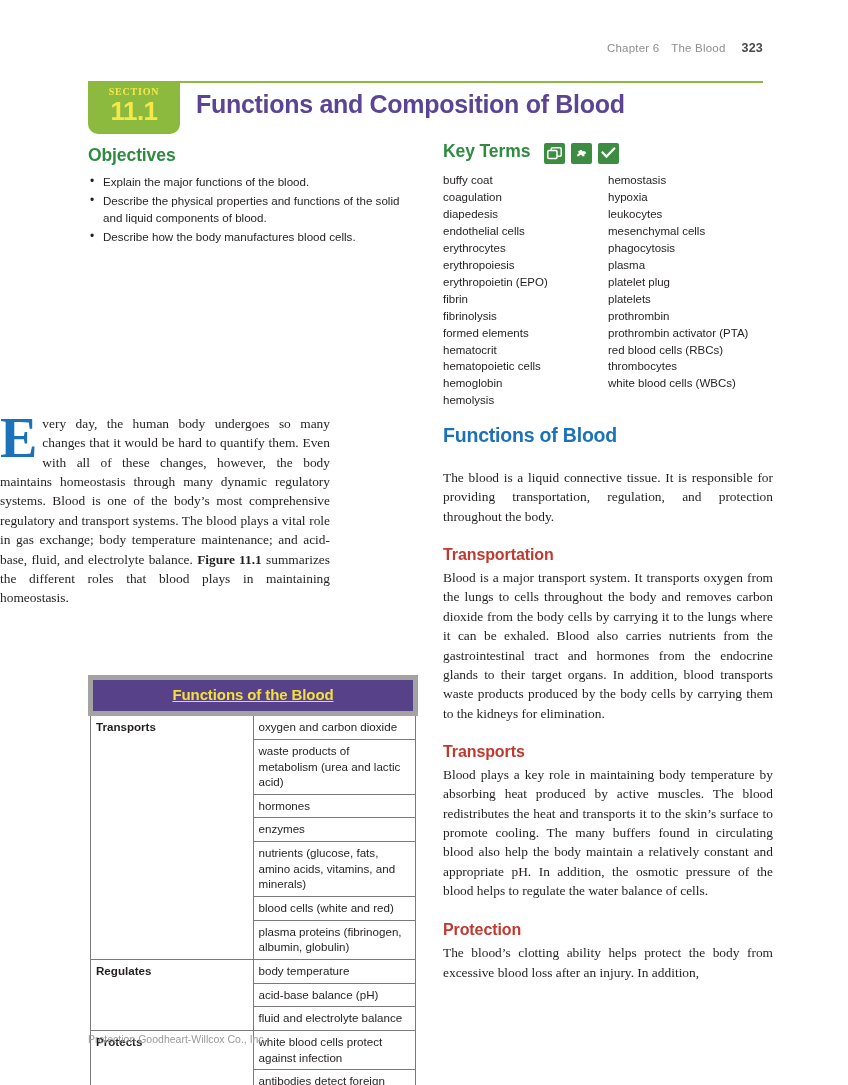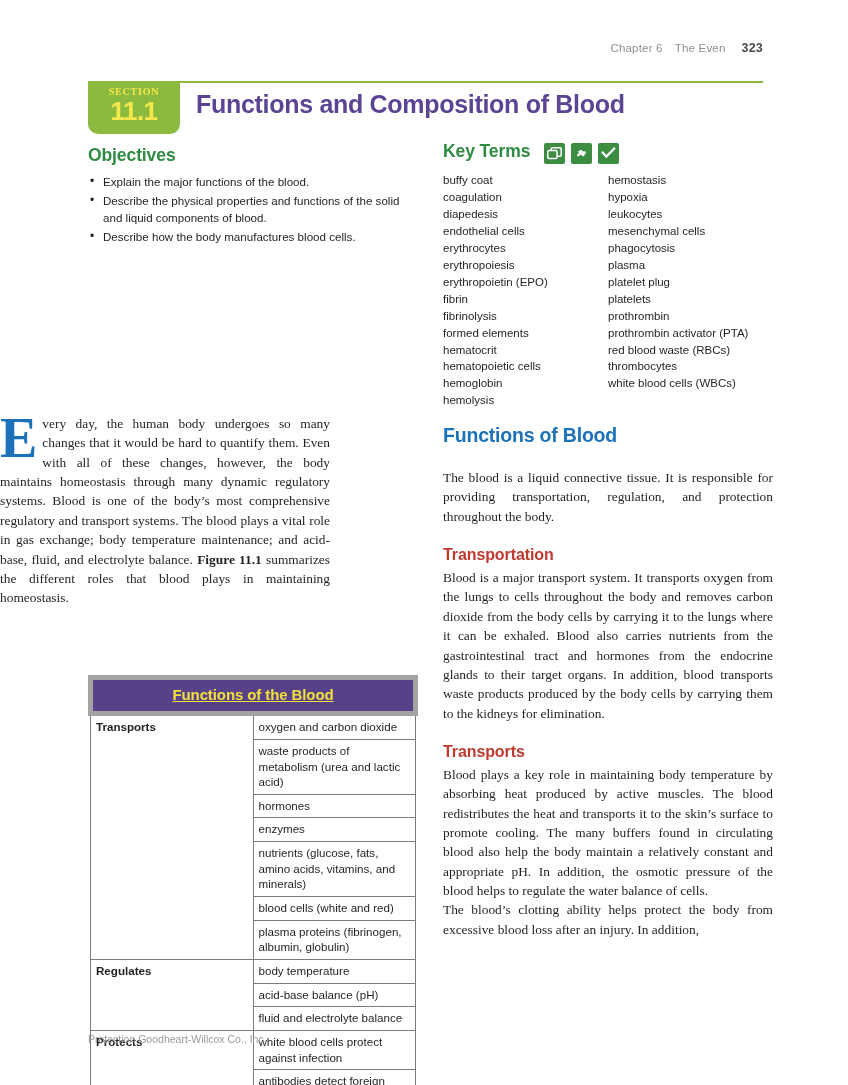--- a/index.html
+++ b/index.html
@@ -258,21 +258,21 @@
     font-size: 10.5px;
     color: #9a9a9c;
   }
 </style>
 </head>
 <body>
 
 <div class="page">
 
   <div class="runhead">
-    <span class="chap">Chapter 6</span><span>The Even</span><span class="pageno">323</span>
+    <span class="chap">Chapter 6</span><span>The Blood</span><span class="pageno">323</span>
   </div>
 
   <div class="sec-rule"></div>
   <div class="sec-badge">
     <span class="word">SECTION</span>
     <span class="num">11.1</span>
   </div>
   <div class="sec-title">Functions and Composition of Blood</div>
 
   <div class="col-left">
@@ -388,35 +388,36 @@
         <div class="term">hemostasis</div>
         <div class="term">hypoxia</div>
         <div class="term">leukocytes</div>
         <div class="term">mesenchymal cells</div>
         <div class="term">phagocytosis</div>
         <div class="term">plasma</div>
         <div class="term">platelet plug</div>
         <div class="term">platelets</div>
         <div class="term">prothrombin</div>
         <div class="term">prothrombin activator (PTA)</div>
-        <div class="term">red blood waste (RBCs)</div>
+        <div class="term">red blood cells (RBCs)</div>
         <div class="term">thrombocytes</div>
         <div class="term">white blood cells (WBCs)</div>
       </div>
     </div>
 
     <div class="r-block" style="top:283px;">
       <h3 class="blue">Functions of Blood</h3>
       <p class="bodytext">The blood is a liquid connective tissue. It is responsible for providing transportation, regulation, and protection throughout the body.</p>
 
       <h4 class="red" style="margin-top:20px;">Transportation</h4>
       <p class="bodytext">Blood is a major transport system. It transports oxygen from the lungs to cells throughout the body and removes carbon dioxide from the body cells by carrying it to the lungs where it can be exhaled. Blood also carries nutrients from the gastrointestinal tract and hormones from the endocrine glands to their target organs. In addition, blood transports waste products produced by the body cells by carrying them to the kidneys for elimination.</p>
 
       <h4 class="red" style="margin-top:20px;">Transports</h4>
       <p class="bodytext">Blood plays a key role in maintaining body temperature by absorbing heat produced by active muscles. The blood redistributes the heat and transports it to the skin’s surface to promote cooling. The many buffers found in circulating blood also help the body maintain a relatively constant and appropriate pH. In addition, the osmotic pressure of the blood helps to regulate the water balance of cells.</p>
 
+      <h4 class="red" style="margin-top:21px;">Protection</h4>
       <p class="bodytext">The blood’s clotting ability helps protect the body from excessive blood loss after an injury. In addition,</p>
     </div>
   </div>
 
   <div class="copyright">Protection Goodheart-Willcox Co., Inc.</div>
 
 </div>
 
 </body></html>

